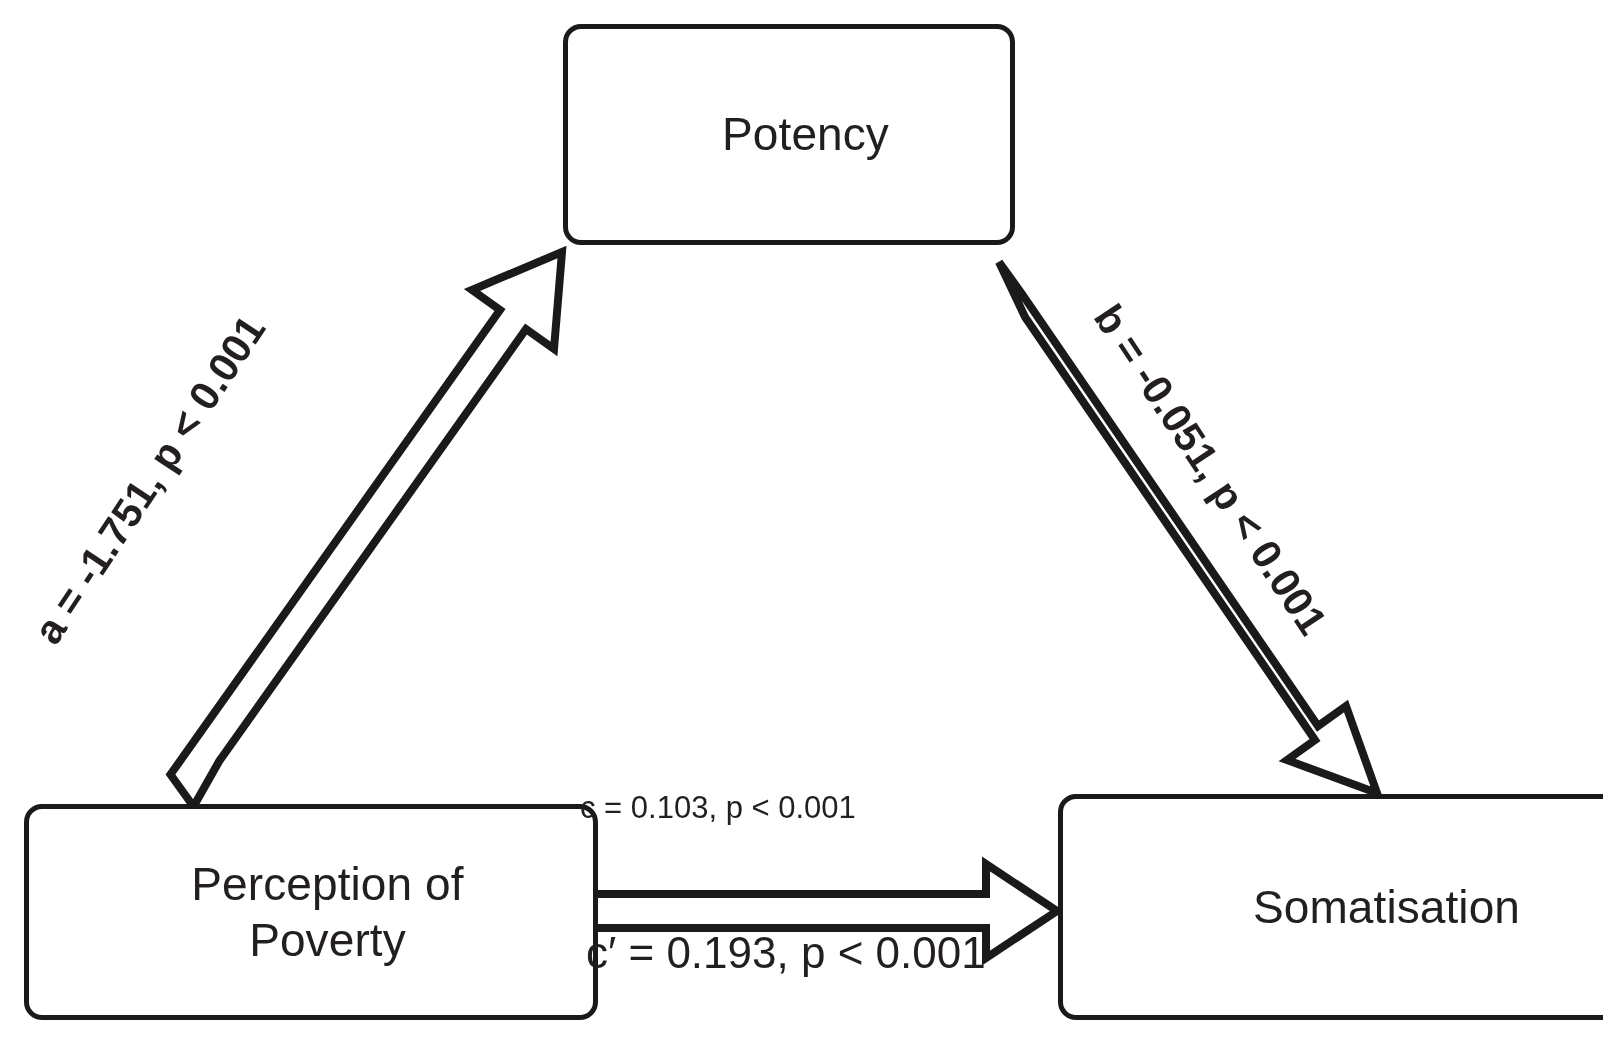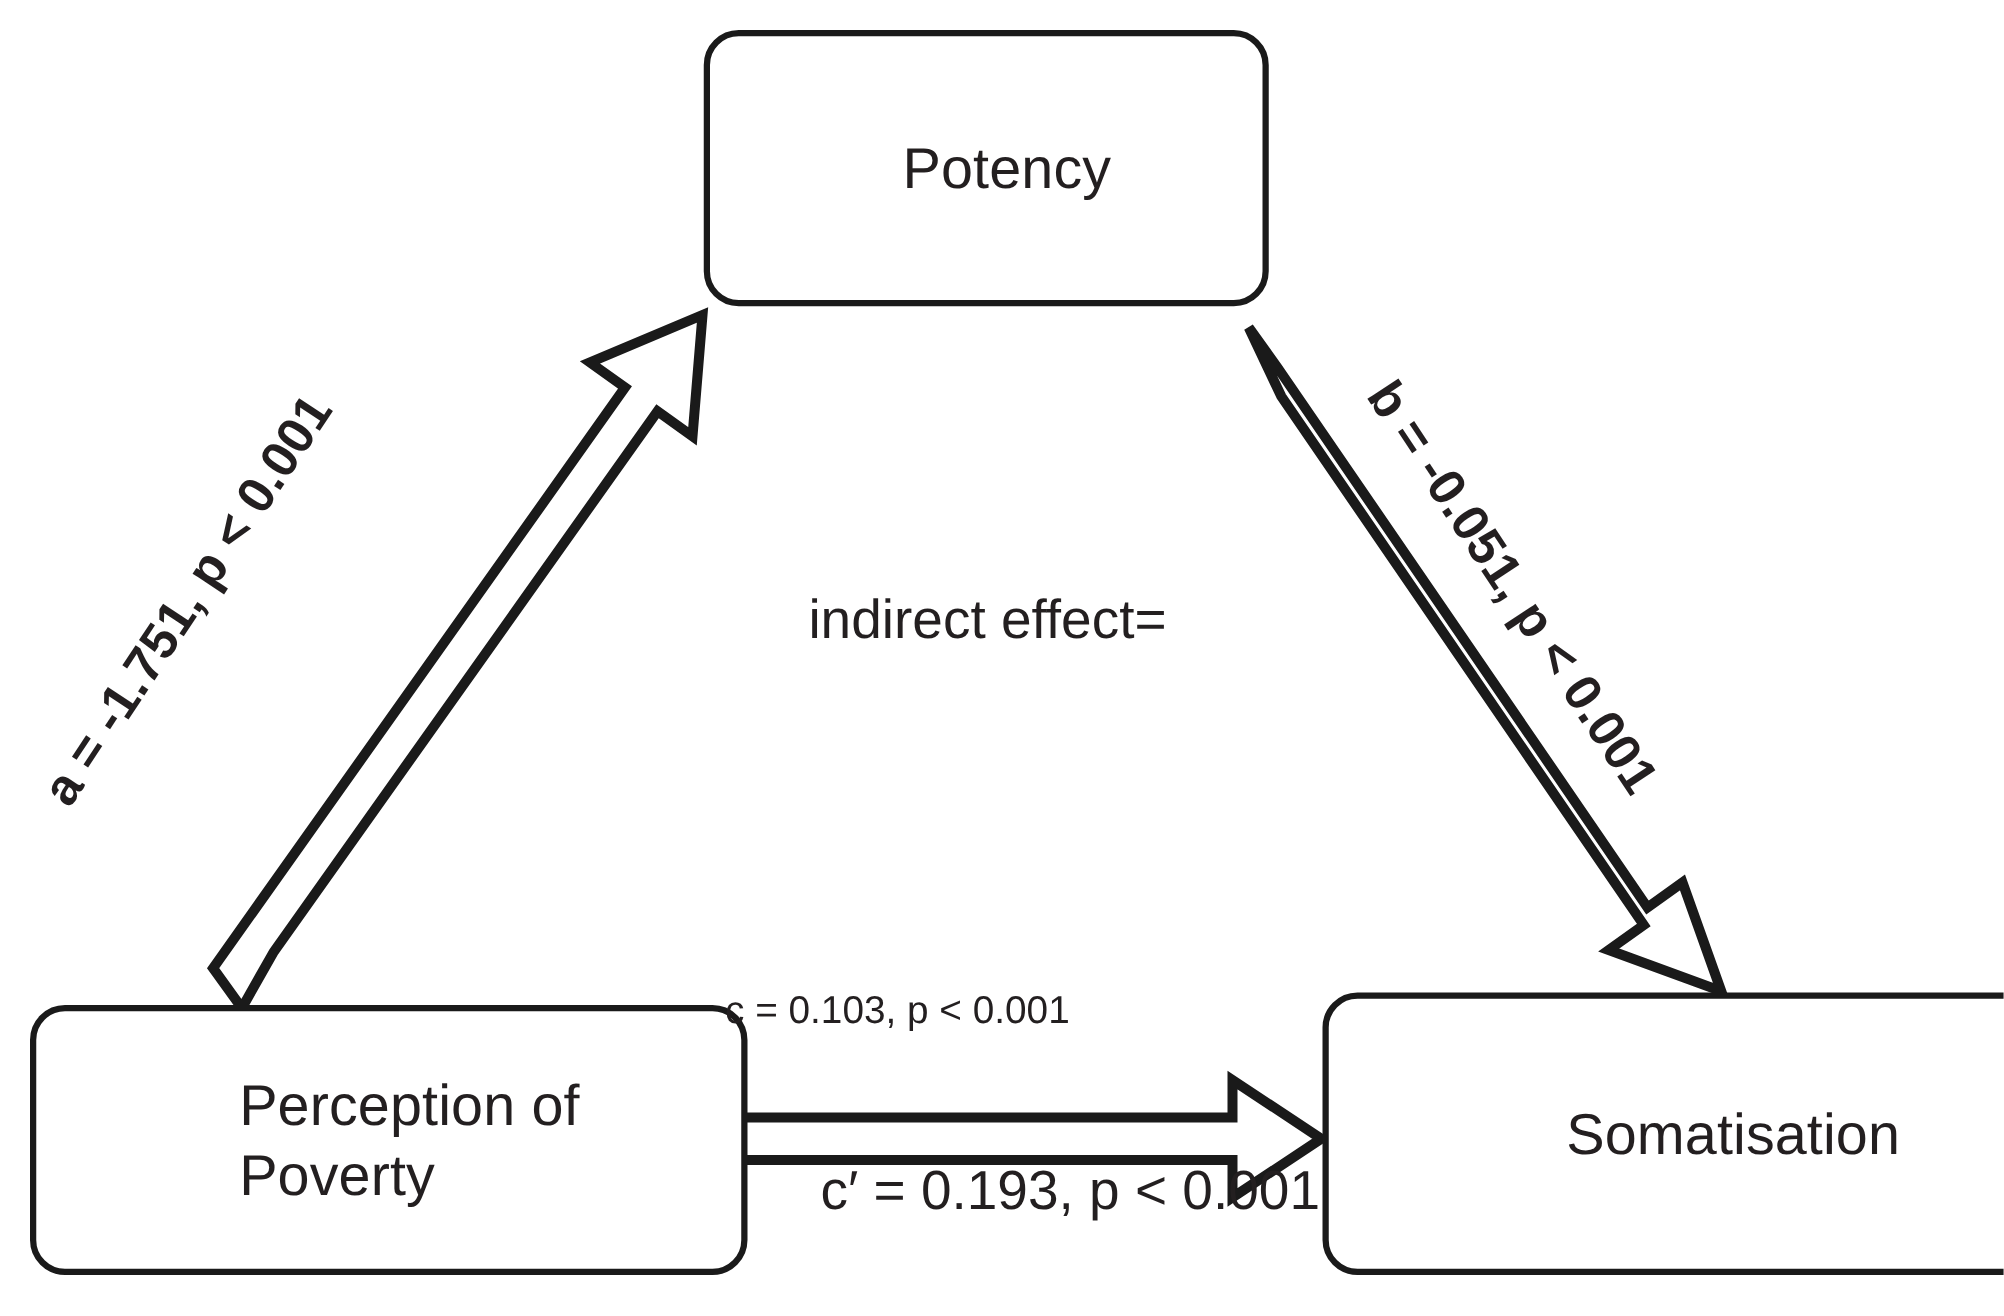--- a/index.html
+++ b/index.html
@@ -25,25 +25,26 @@
     top: 0;
     width: 1603px;
     height: 1053px;
   }
 
   
   .node {
     position: absolute;
     box-sizing: border-box;
     border: 5px solid #1a1a1a;
-    border-radius: 28px;
+    border-radius: 18px;
     background: #ffffff;
     display: flex;
     align-items: center;
     justify-content: center;
+    text-align: center;
     line-height: 1.22;
     font-size: 46px;
     font-weight: 400;
     color: #231f20;
     letter-spacing: 0.1px;
     z-index: 3;
     padding-left: 33px;
   }
   .node .node-label { display: block; padding: 0 10px; }
 
@@ -89,21 +90,21 @@
     left: 580px;
     top: 790px;
     width: 470px;
     text-align: left;
     font-size: 31px;
   }
   #label-cprime {
     left: 586px;
     top: 928px;
     width: 470px;
-    text-align: right;
+    text-align: left;
     font-size: 44px;
   }
 
   
   .label-rotated {
     font-weight: bold;
     font-size: 41px;
     transform-origin: 50% 50%;
   }
   #label-a {
@@ -180,16 +181,15 @@
 
   <div class="label label-rotated" id="label-a">a = -1.751, p &lt; 0.001</div>
 
   <div class="label label-rotated" id="label-b">b = -0.051, p &lt; 0.001</div>
 
   <div class="label" id="label-c">c = 0.103, p &lt; 0.001</div>
 
   <div class="label" id="label-cprime">c′ = 0.193, p &lt; 0.001</div>
 
   <div class="label" id="label-indirect">
-    <span>indirect effect=</span>
   </div>
 
 </div>
 
 </body></html>

